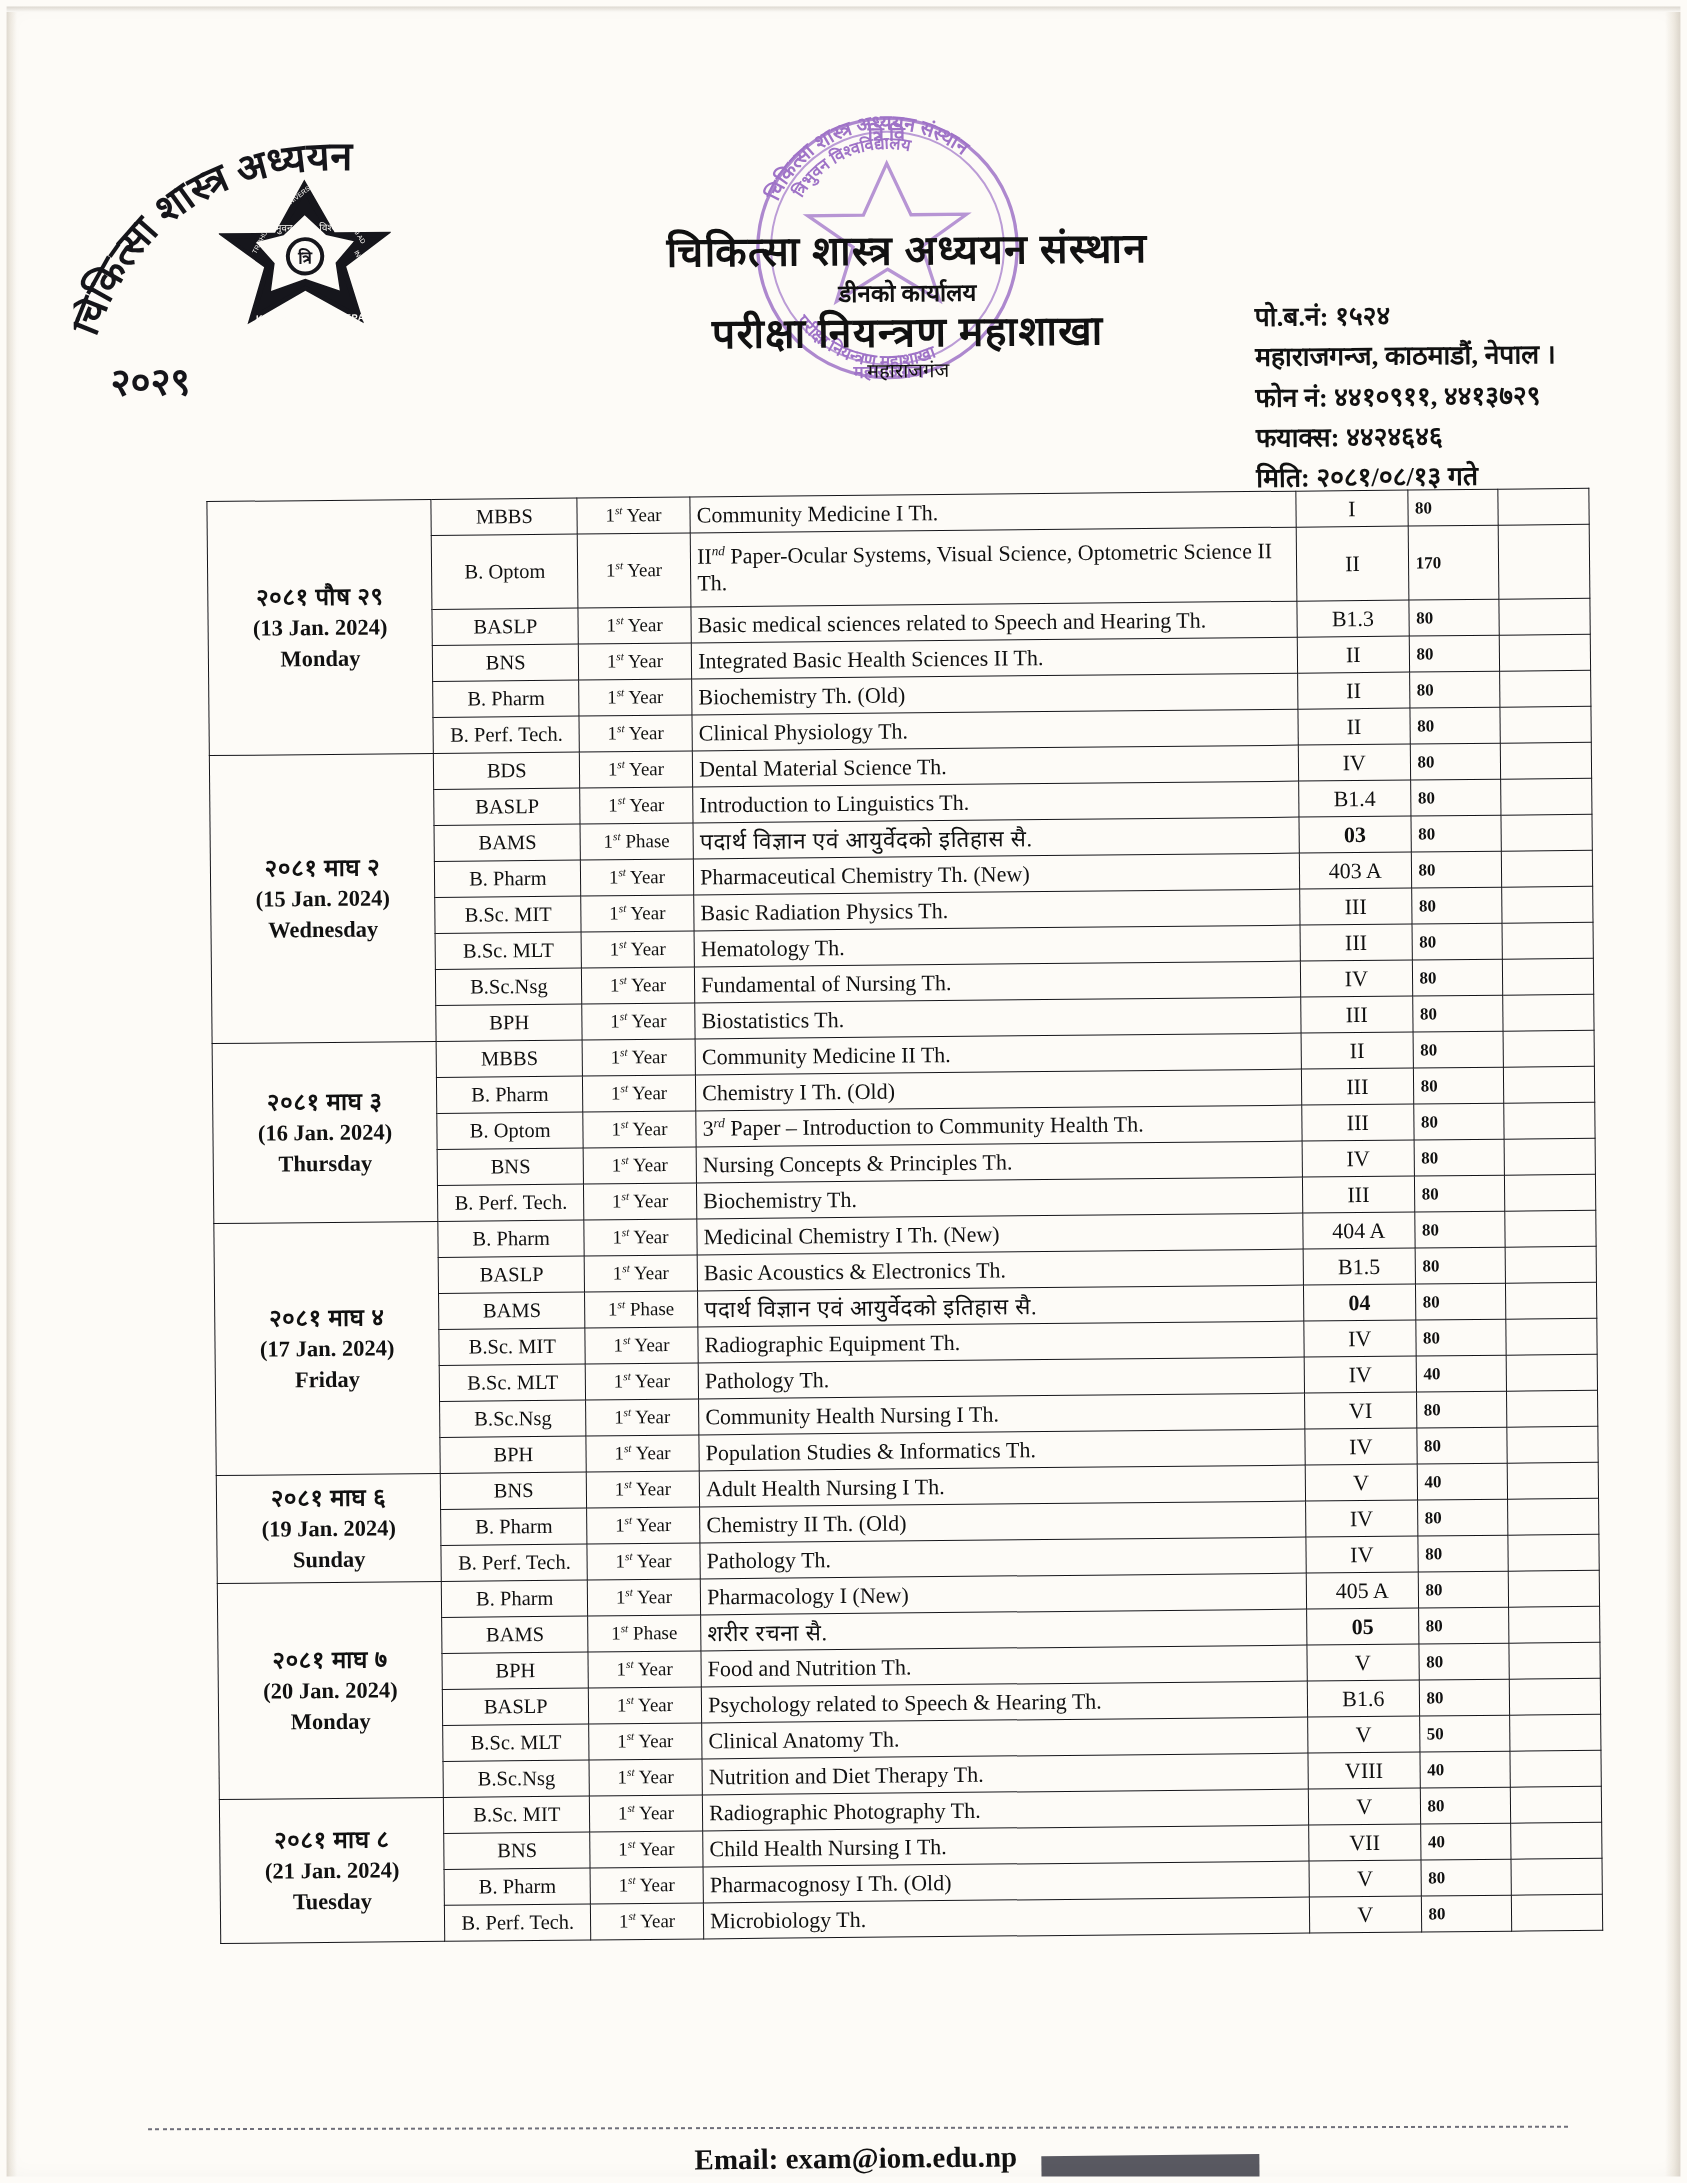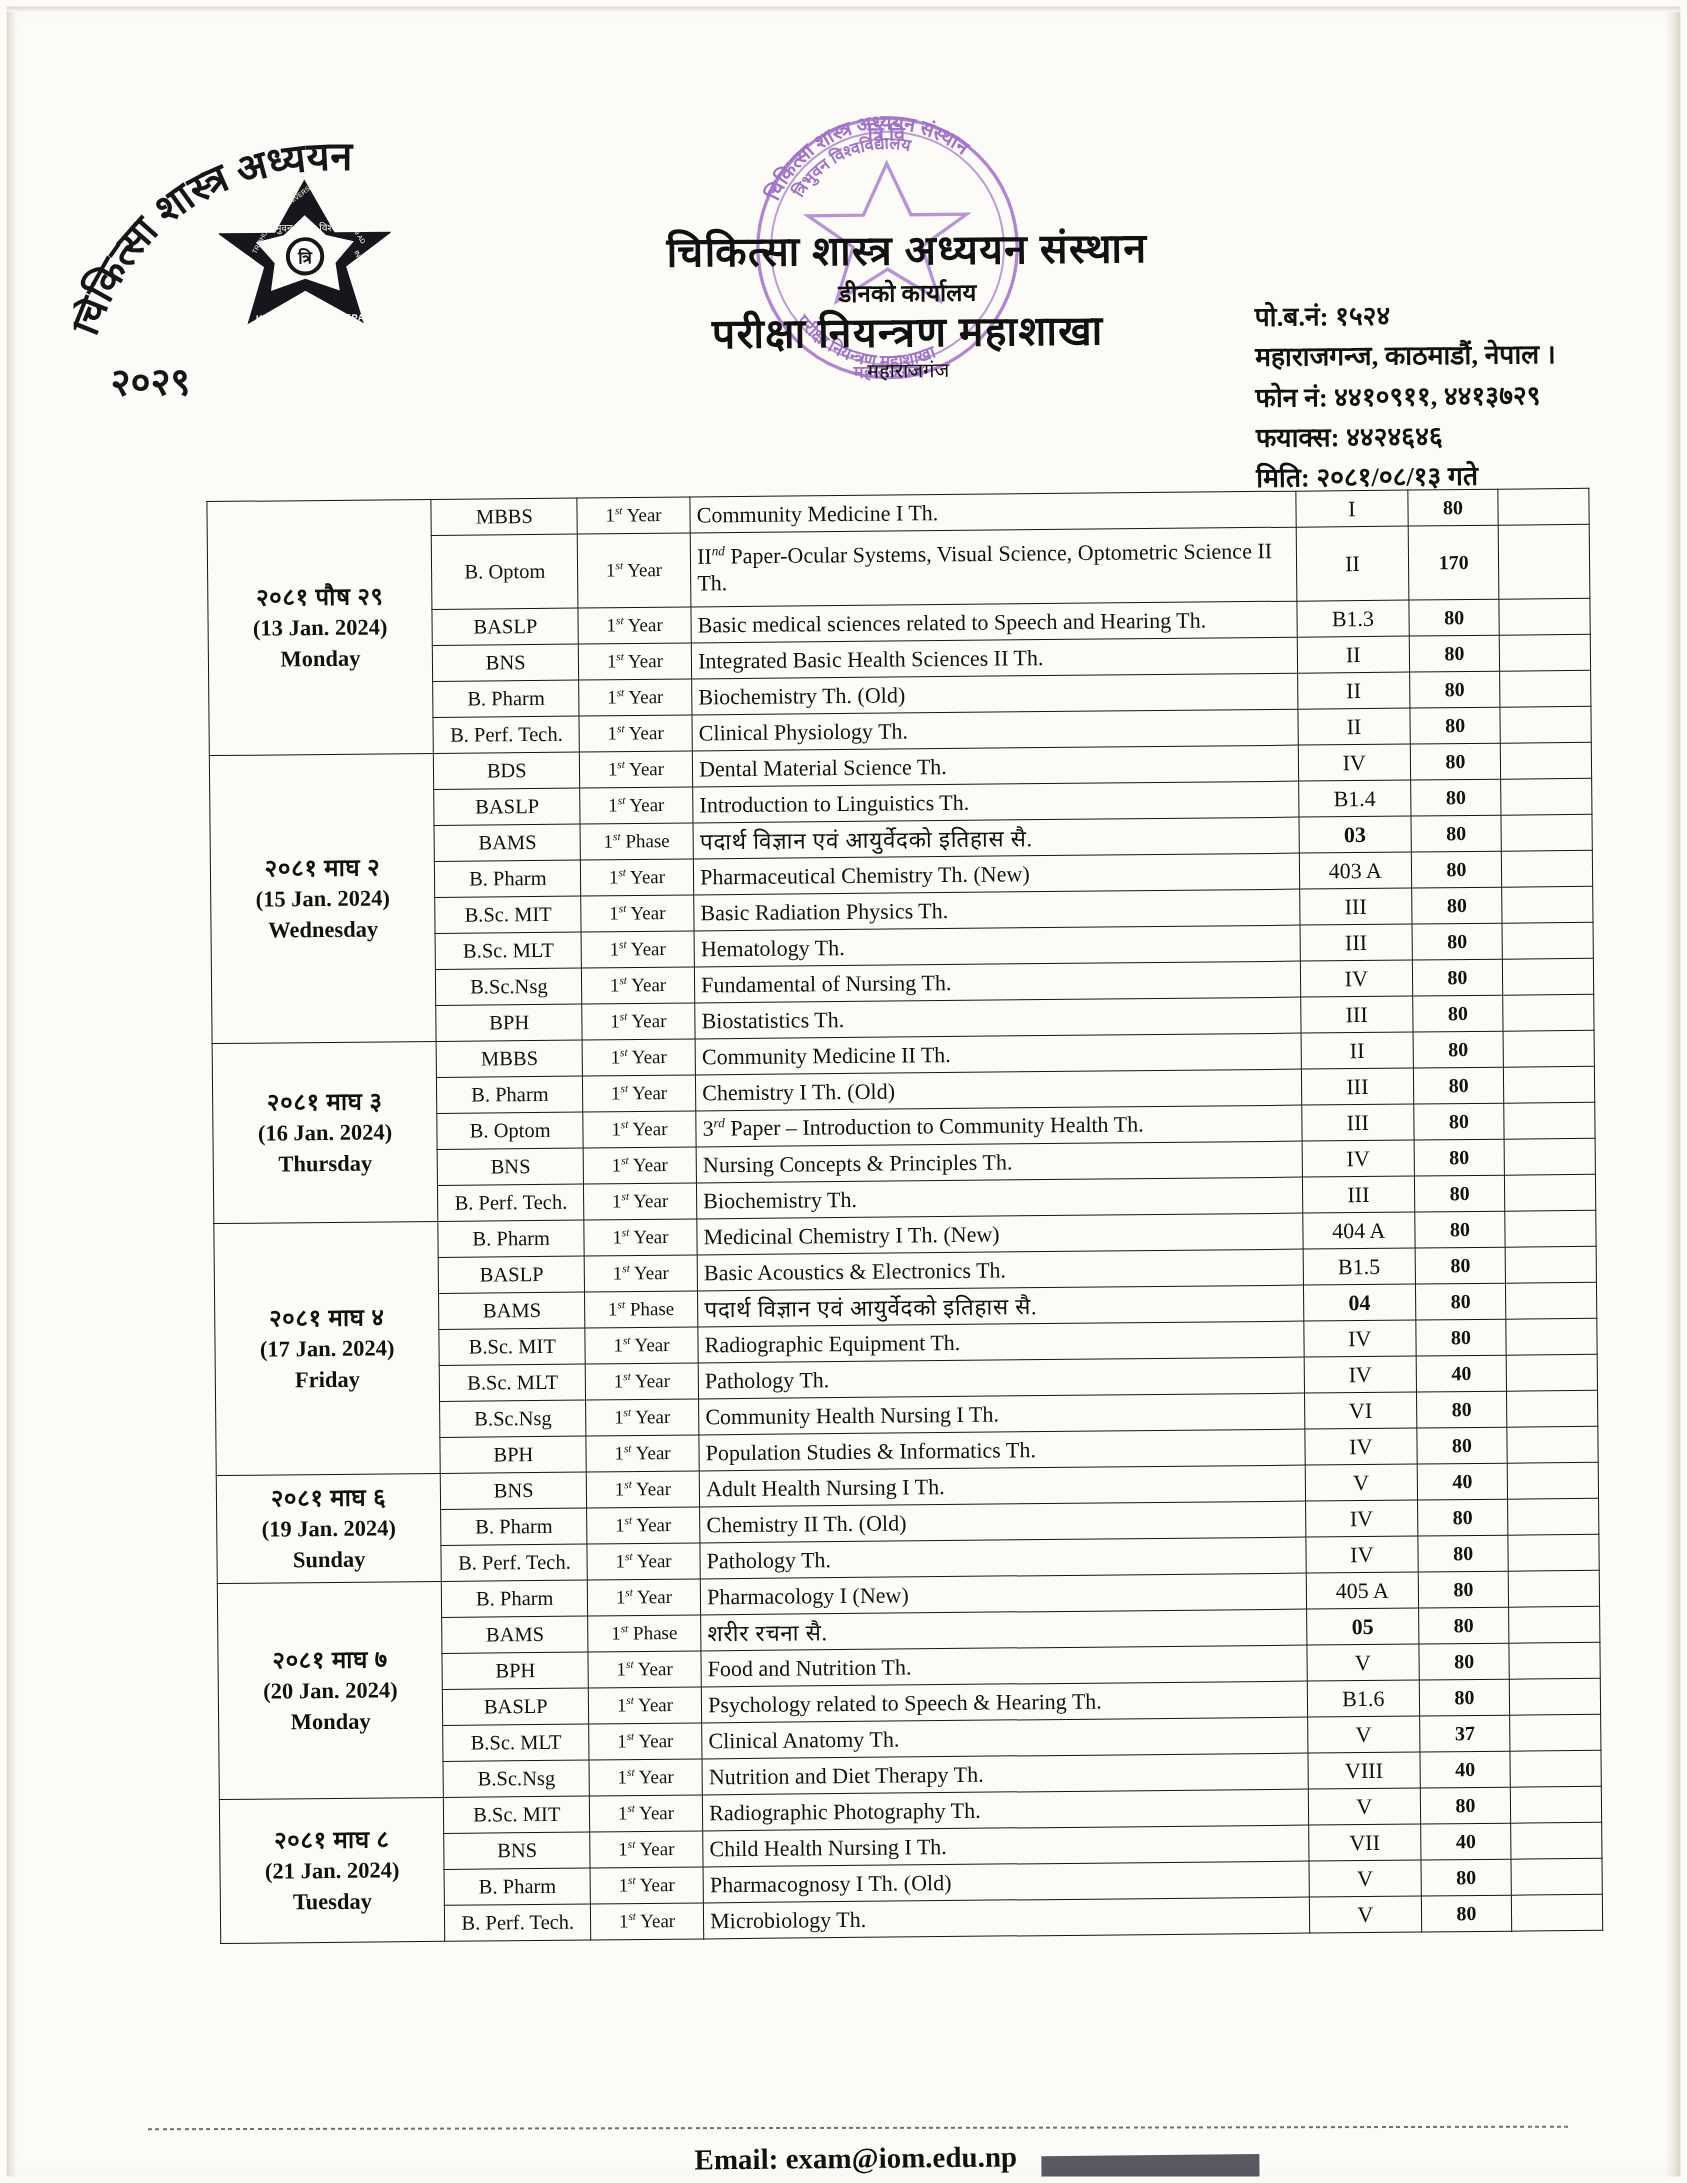--- a/index.html
+++ b/index.html
@@ -59,21 +59,21 @@
   td.c-date{width:210px;text-align:center;font-weight:700;font-size:22.5px;line-height:1.34;}
   td.c-date .nep{font-size:24px;display:block;letter-spacing:0.7px;}
   td.c-date .eng{display:block;}
   td.c-date .day{display:block;}
   td.c-prog{width:132px;text-align:center;font-size:20.5px;white-space:nowrap;}
   td.c-year{width:98px;text-align:center;font-size:19px;white-space:nowrap;}
   td.c-subj{width:592px;text-align:left;font-size:22px;padding-left:10.6px;}
   td.c-subj.nep{font-size:22.5px;letter-spacing:0.7px;}
   td.c-code{width:98px;text-align:center;font-size:22px;}
   td.c-code.bold{font-weight:700;}
-  td.c-marks{width:76px;text-align:center;font-weight:700;font-size:20px;}
+  td.c-marks{width:76px;font-weight:700;font-size:17px;}
   td.c-blank{width:77px;}
   sup{font-size:.6em;vertical-align:super;font-style:italic;}
 
   
   .footer-rule{position:absolute;left:136px;top:2127px;width:1422px;height:2px;
                background:repeating-linear-gradient(90deg,#6f6f7a 0 4px,transparent 4px 7.3px);
                transform:rotate(.45deg);}
   .footer-mail{position:absolute;left:0;top:2142px;width:1687px;text-align:center;
                font-size:29px;font-weight:600;}
   .footer-block{position:absolute;left:1029px;top:2158px;width:218px;height:26.5px;
@@ -455,21 +455,21 @@
             <td class="c-subj">Psychology related to Speech &amp; Hearing Th.</td>
             <td class="c-code">B1.6</td>
             <td class="c-marks">80</td>
             <td class="c-blank"></td>
           </tr>
           <tr>
             <td class="c-prog">B.Sc. MLT</td>
             <td class="c-year">1<sup>st</sup> Year</td>
             <td class="c-subj">Clinical Anatomy Th.</td>
             <td class="c-code">V</td>
-            <td class="c-marks">37</td>
+            <td class="c-marks">50</td>
             <td class="c-blank"></td>
           </tr>
           <tr>
             <td class="c-prog">B.Sc.Nsg</td>
             <td class="c-year">1<sup>st</sup> Year</td>
             <td class="c-subj">Nutrition and Diet Therapy Th.</td>
             <td class="c-code">VIII</td>
             <td class="c-marks">40</td>
             <td class="c-blank"></td>
           </tr>

